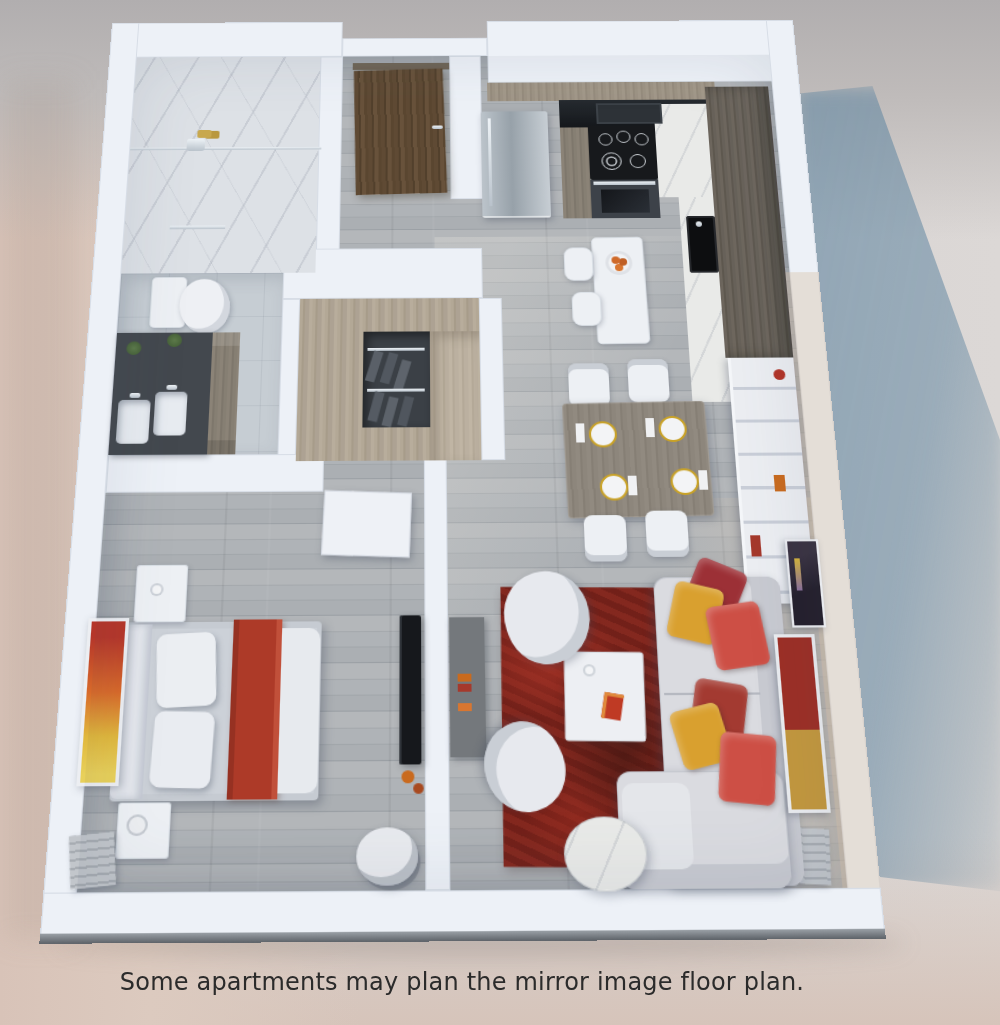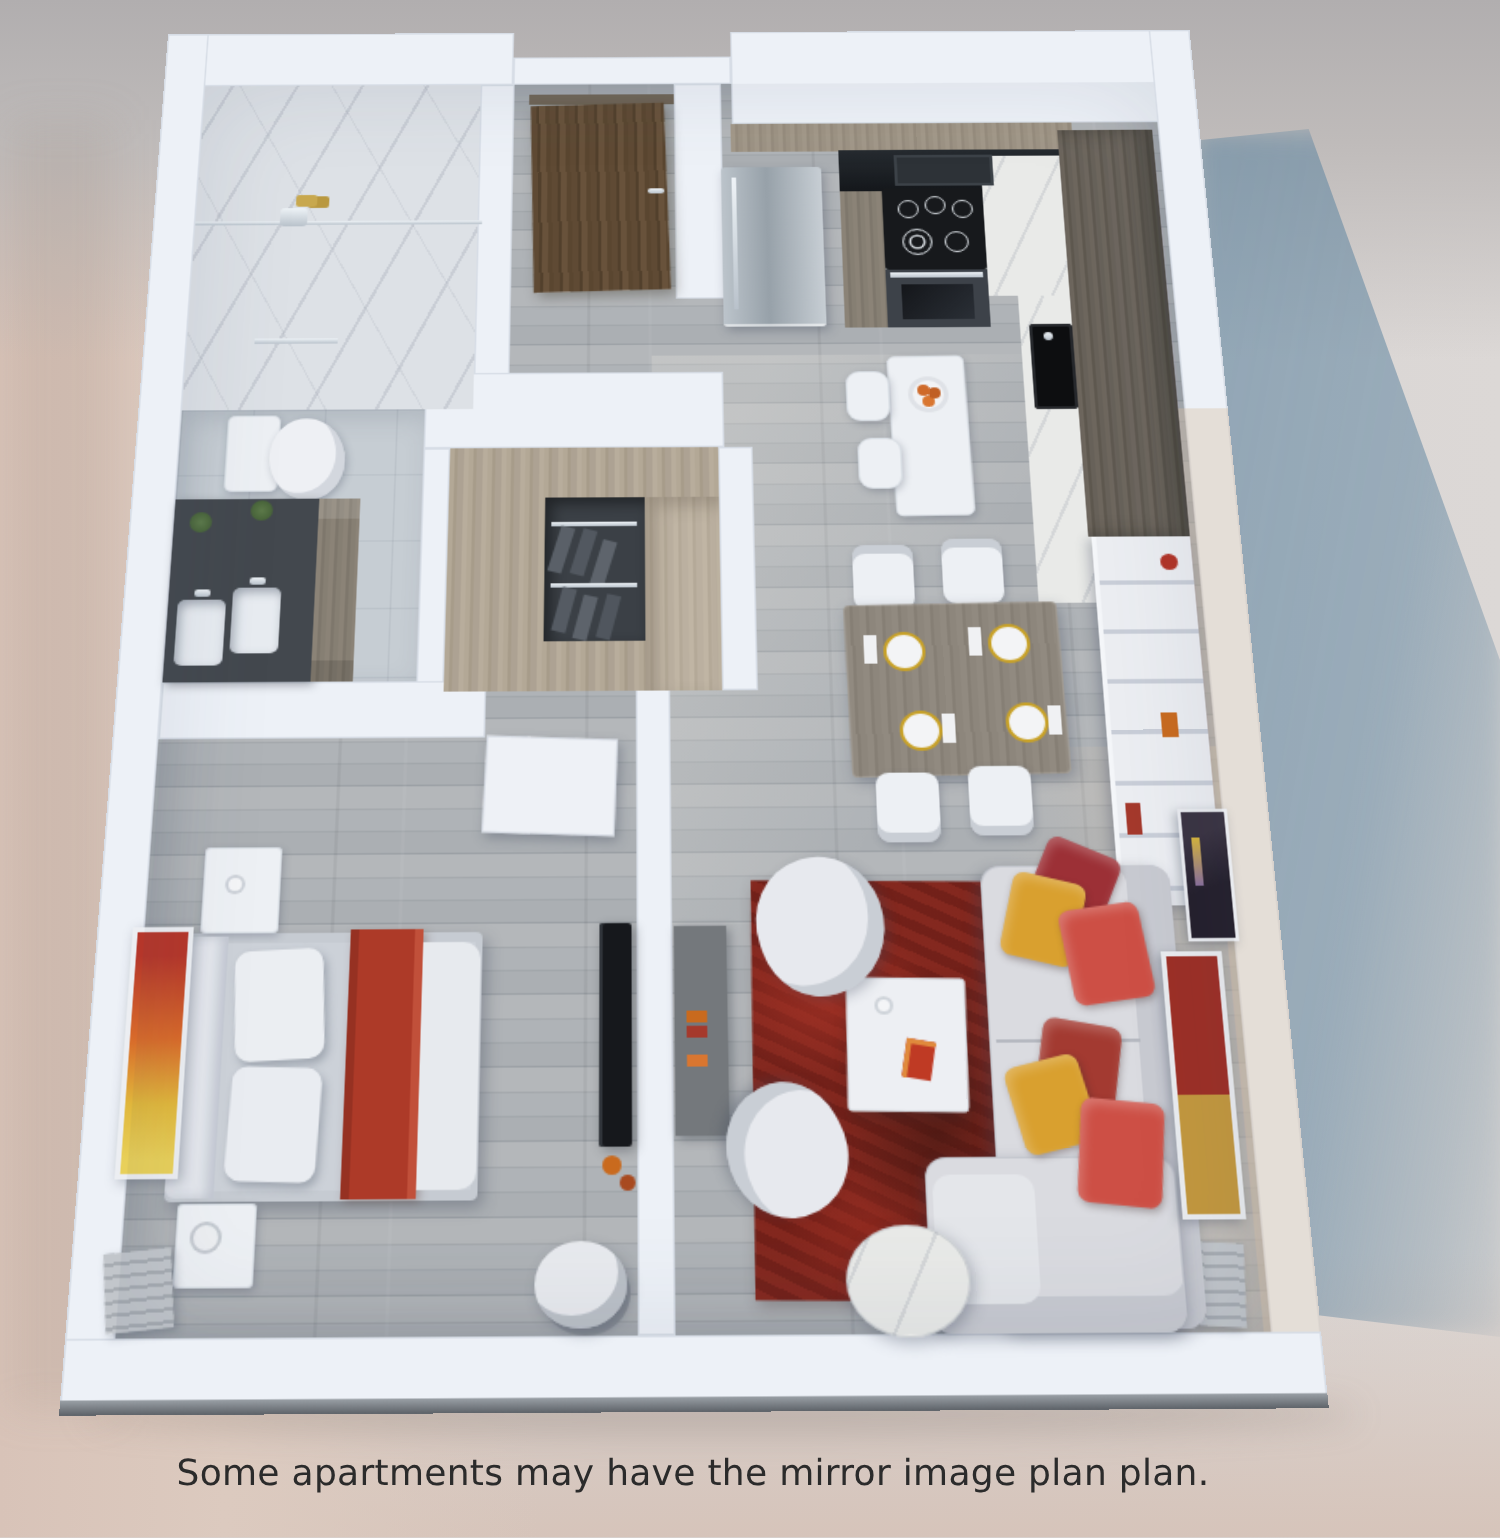--- a/index.html
+++ b/index.html
@@ -229,13 +229,13 @@
   <div class="abs f6" style="left:74px;top:598px;width:12px;height:12px;background:#f4f5f7;border-radius:50%;box-shadow:inset 0 0 0 2px #ccd1d8;"></div>
   <div class="abs white-furn f5" style="left:58px;top:792px;width:45px;height:47px;border-radius:3px;"></div>
   <div class="abs f6" style="left:66px;top:802px;width:18px;height:18px;background:#eceef1;border-radius:50%;box-shadow:inset 0 0 0 2px #c4c9d0;"></div>
   <div class="abs f6" style="left:21px;top:630px;width:30px;height:142px;background:linear-gradient(180deg,#b5362a 10%,#d86a2a 45%,#e0b73c 72%,#e8d05a 95%);border:3px solid #eceef2;box-shadow:2px 2px 7px rgba(60,70,88,.35);"></div>
   <div class="abs f5" style="left:20px;top:818px;width:38px;height:44px;background:repeating-linear-gradient(180deg,#c2c6cb 0 5px,#a7acb2 5px 7px);transform:rotate(-6deg);box-shadow:2px 2px 5px rgba(60,70,88,.3);"></div>
   <div class="abs f5" style="left:261px;top:814px;width:52px;height:48px;background:#e8eaee;border-radius:50%;box-shadow:inset -5px -7px 0 rgba(150,157,168,.55), 2px 3px 7px rgba(60,70,88,.35), 3px 5px 0 -1px #8c9198;"></div>
 
   <div class="abs ambient" style="left:28px;top:42px;width:644px;height:824px;"></div>
 </div>
 
-<div class="abs caption">Some apartments may have the mirror image plan plan.</div>
+<div class="abs caption">Some apartments may plan the mirror image floor plan.</div>
 
 </body></html>

